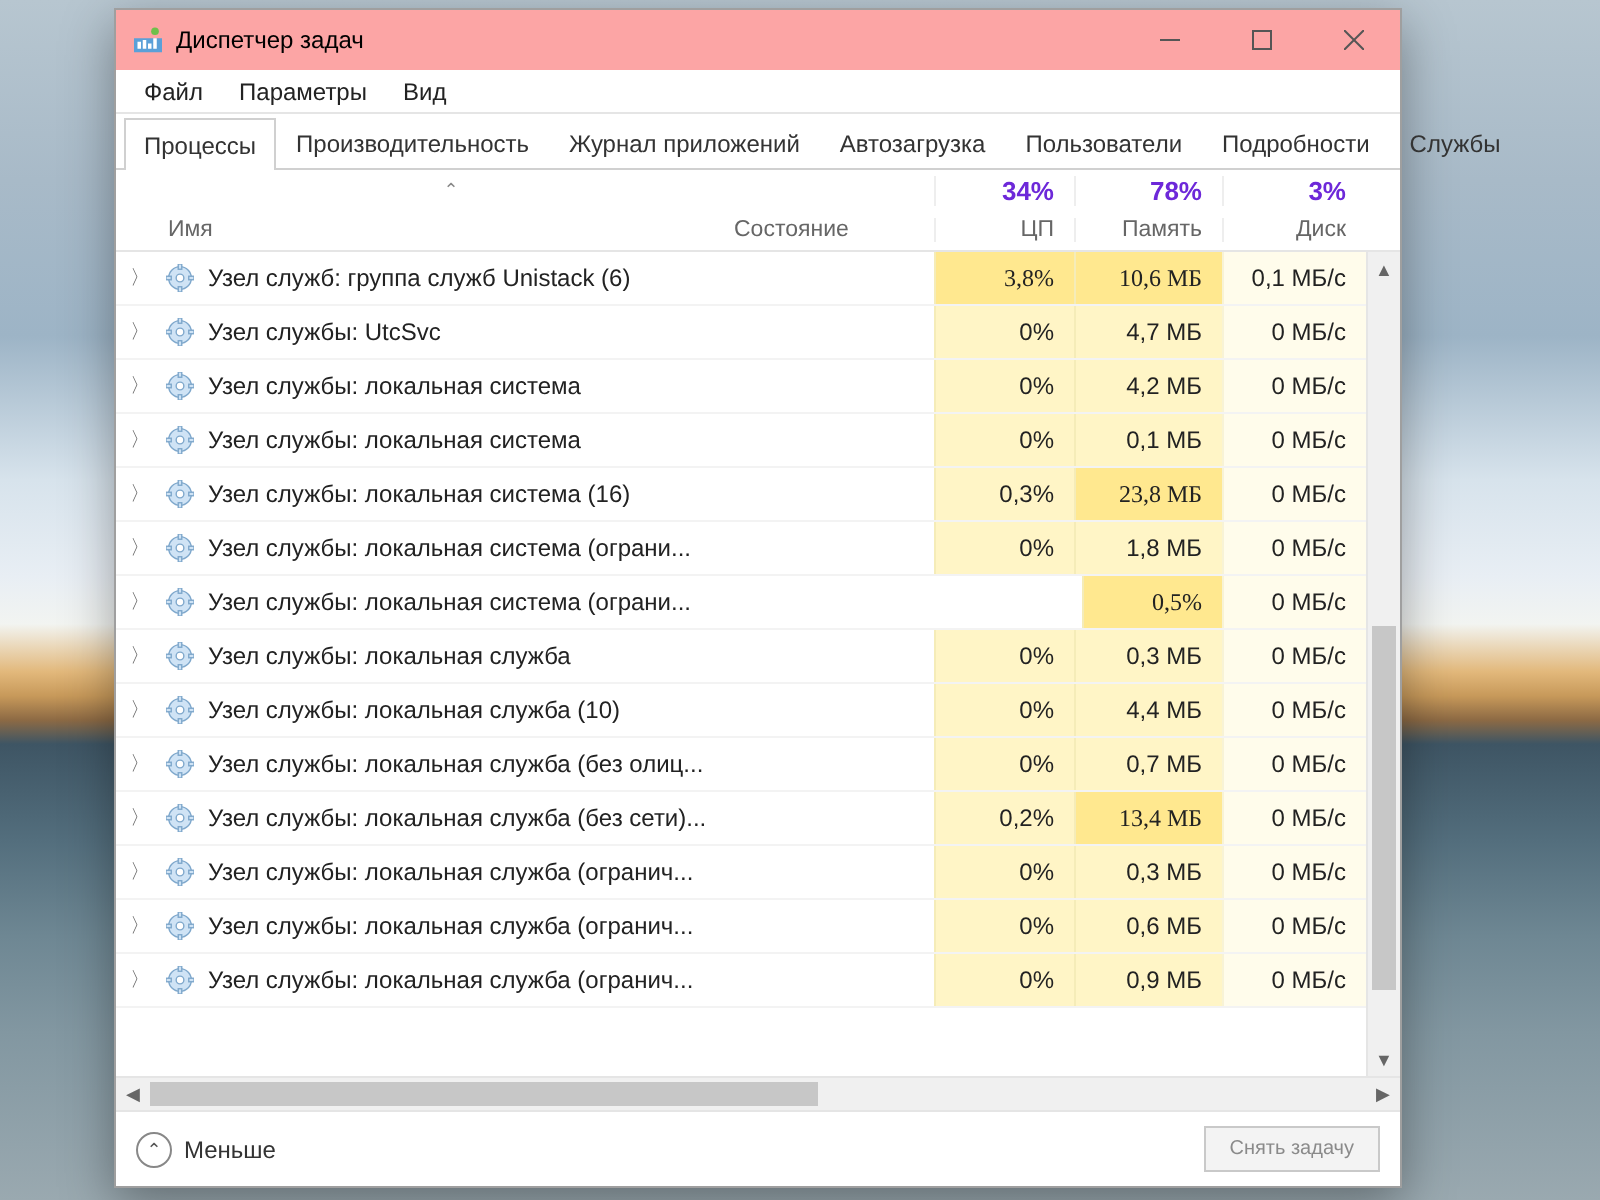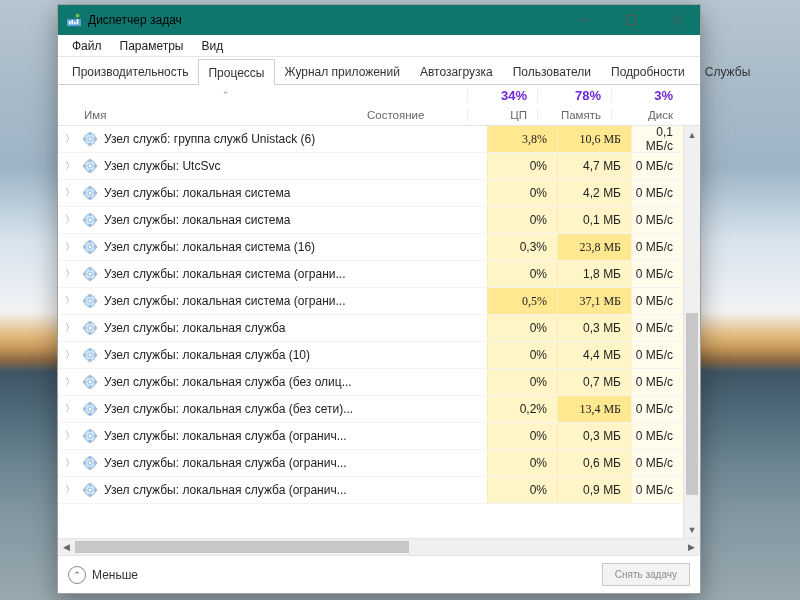--- a/index.html
+++ b/index.html
@@ -13,21 +13,21 @@
       #3e5564 62%, #536e7d 70%, #6e8793 78%,
       #8297a1 86%, #9aa9b0 100%);
     position: relative;
   }
   .window {
     position: absolute; left: 57px; top: 4px; width: 644px; height: 590px;
     background: #ffffff; border: 1px solid #9f9f9f;
     box-shadow: 0 8px 24px rgba(0,0,0,0.35);
     display: flex; flex-direction: column;
   }
-  .titlebar { height: 30px; display: flex; align-items: center; padding-left: 8px; background: #0f766e; }
+  .titlebar { height: 30px; display: flex; align-items: center; padding-left: 8px; background: #fca5a5; }
   .titlebar .ticon { width:16px; height:16px; display:inline-flex; align-items:center; justify-content:center; margin-right:6px; }
   .titlebar .ttext { font-size: 12px; color:#000; }
   .winbtns { margin-left:auto; display:flex; }
   .winbtn { width:46px; height:30px; display:flex; align-items:center; justify-content:center; }
   .winbtn svg { stroke:#555; }
   .menubar { height:22px; display:flex; align-items:center; padding-left:6px; gap:2px; border-bottom:1px solid #e5e5e5; }
   .menubar span { padding:2px 8px; font-size:12px; }
   .tabs { height:28px; display:flex; align-items:flex-end; border-bottom:1px solid #d0d0d0; background:#fff; padding-left:4px; gap:0; }
   .tab { padding:6px 9px 5px 9px; font-size:12px; color:#333; border:1px solid transparent; border-bottom:none; white-space:nowrap; }
   .tab.active { border-color:#d0d0d0; background:#fff; position:relative; top:1px; }
@@ -46,21 +46,21 @@
   .sorter { font-size:9px; color:#888; display:block; text-align:center; }
   .tbody { flex:1; overflow:hidden; position:relative; }
   .prow { display:flex; height:27px; align-items:center; border-bottom:1px solid #f3f3f3; }
   .prow .exp { width:24px; flex:none; text-align:center; color:#666; font-size:10px; }
   .prow .picon { width:16px; height:16px; margin-right:6px; display:inline-flex; align-items:center; justify-content:center; flex:none; }
   .prow .pname { flex:1; display:flex; align-items:center; font-size:12px; color:#222; overflow:hidden; white-space:nowrap; text-overflow:ellipsis; padding-right:4px; }
   .prow .pstate { width:100px; flex:none; }
   .prow .c { flex:none; text-align:right; padding-right:10px; font-size:12px; height:100%; display:flex; align-items:center; justify-content:flex-end; }
   .prow .c-cpu { width:70px; background:#fff5c6; border-left:1px solid #f5ecb8; }
   .prow .c-mem { width:74px; background:#fff5c6; border-left:1px solid #f5ecb8; }
-  .prow .c-disk { width:52px; background:#fffceb; border-left:1px solid #f8f3d6; }
+  .prow .c-disk { width:72px; background:#fffceb; border-left:1px solid #f8f3d6; }
   .prow .c-cpu.hot, .prow .c-mem.hot { background:#ffe88f;font-family:Liberation Serif, serif; }
   .vscroll { position:absolute; right:0; top:0; bottom:0; width:17px; background:#f0f0f0; border-left:1px solid #e5e5e5; display:flex; flex-direction:column; }
   .vscroll .arr { height:17px; display:flex; align-items:center; justify-content:center; color:#666; font-size:9px; }
   .vscroll .track { flex:1; position:relative; }
   .vscroll .thumb { position:absolute; left:2px; right:2px; top:45%; height:48%; background:#c7c7c7; border-radius:0; }
   .hscroll { height:17px; background:#f0f0f0; border-top:1px solid #e5e5e5; display:flex; }
   .hscroll .arr { width:17px; display:flex; align-items:center; justify-content:center; color:#666; font-size:9px; }
   .hscroll .track { flex:1; position:relative; }
   .hscroll .thumb { position:absolute; top:2px; bottom:2px; left:0; width:55%; background:#c7c7c7; }
   .footer { height:38px; display:flex; align-items:center; padding:0 10px; border-top:1px solid #e5e5e5; }
@@ -106,22 +106,22 @@
       </div>
     </div>
 
     <div class="menubar">
       <span>Файл</span>
       <span>Параметры</span>
       <span>Вид</span>
     </div>
 
     <div class="tabs">
+      <div class="tab active">Процессы</div>
       <div class="tab">Производительность</div>
-      <div class="tab active">Процессы</div>
       <div class="tab">Журнал приложений</div>
       <div class="tab">Автозагрузка</div>
       <div class="tab">Пользователи</div>
       <div class="tab">Подробности</div>
       <div class="tab">Службы</div>
     </div>
 
     <div class="content">
       <div class="theader">
         <div class="row">
@@ -297,21 +297,20 @@
                     <rect x="7" y="13" width="2" height="3"></rect>
                     <rect x="0" y="7" width="3" height="2"></rect>
                     <rect x="13" y="7" width="3" height="2"></rect>
                   </g>
                 </svg>
               </span>
               <span>Узел службы: локальная система (ограни...</span>
             </div>
             <div class="pstate"></div>
             <div class="c c-cpu hot">0,5%</div>
-            <div class="c c-mem hot">37,1 МБ</div>
             <div class="c c-disk">0 МБ/с</div>
             <div style="width:17px;flex:none"></div>
           </div>
           <div class="prow">
             <div class="exp">〉</div>
             <div class="pname">
               <span class="picon">
                 <svg width="14" height="14" viewBox="0 0 16 16">
                   <circle cx="8" cy="8" r="6.5" fill="#cfe3f5" stroke="#7fa8cc" stroke-width="0.8"></circle>
                   <circle cx="8" cy="8" r="2.2" fill="#fff" stroke="#7fa8cc" stroke-width="0.8"></circle>

